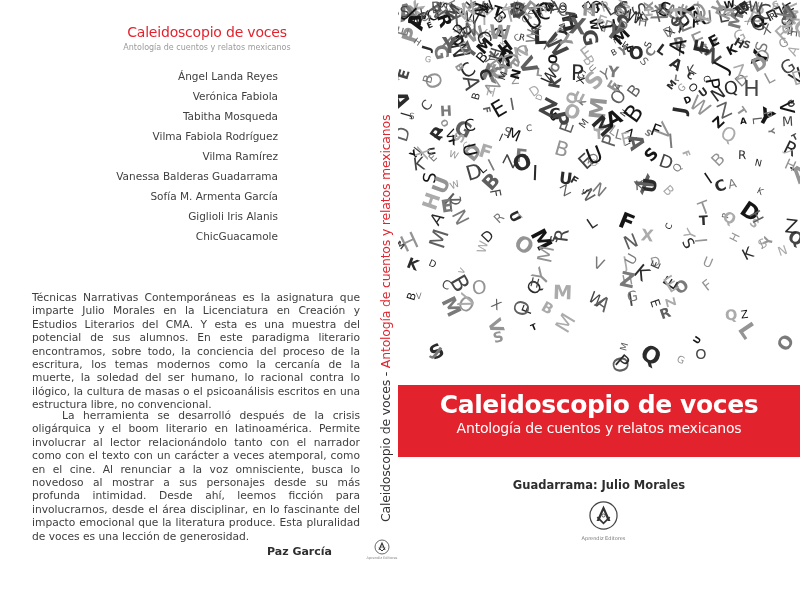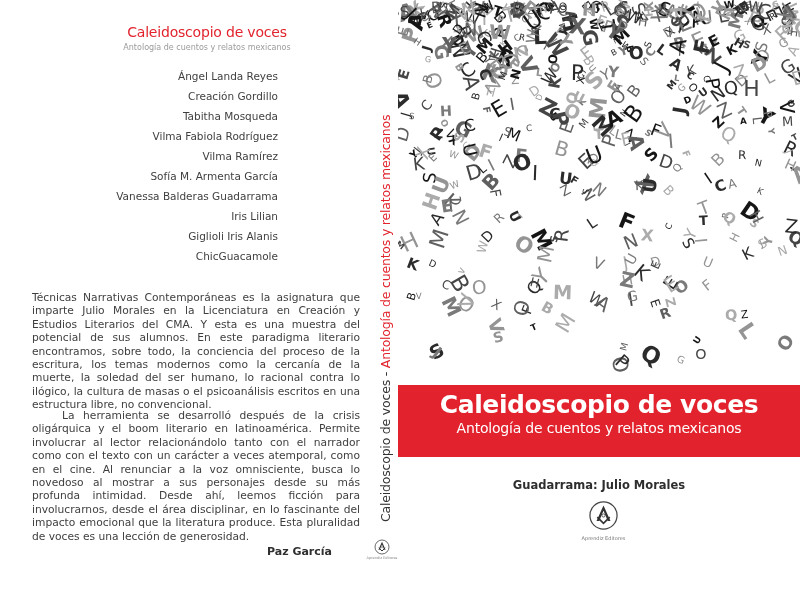--- a/index.html
+++ b/index.html
@@ -61,27 +61,26 @@
 <div class="canvas">
 
   <div>
     <div class="back-header">
       <div class="back-title">Caleidoscopio de voces</div>
       <div class="back-subtitle">Antología de cuentos y relatos mexicanos</div>
     </div>
 
     <div class="author-list">
         <div>Ángel Landa Reyes</div>
-        <div>Creación Gordillo</div>
+        <div>Verónica Fabiola</div>
         <div>Tabitha Mosqueda</div>
         <div>Vilma Fabiola Rodríguez</div>
         <div>Vilma Ramírez</div>
+        <div>Vanessa Balderas Guadarrama</div>
         <div>Sofía M. Armenta García</div>
-        <div>Vanessa Balderas Guadarrama</div>
-        <div>Iris Lilian</div>
         <div>Giglioli Iris Alanis</div>
         <div>ChicGuacamole</div>
       </div>
 
     <div class="back-body para1">Técnicas Narrativas Contemporáneas es la asignatura que imparte Julio Morales en la Licenciatura en Creación y Estudios Literarios del CMA. Y esta es una muestra del potencial de sus alumnos. En este paradigma literario encontramos, sobre todo, la conciencia del proceso de la escritura, los temas modernos como la cercanía de la muerte, la soledad del ser humano, lo racional contra lo ilógico, la cultura de masas o el psicoanálisis escritos en una estructura libre, no convencional.</div>
     <div class="back-body para2">La herramienta se desarrolló después de la crisis oligárquica y el boom literario en latinoamérica. Permite involucrar al lector relacionándolo tanto con el narrador como con el texto con un carácter a veces atemporal, como en el cine. Al renunciar a la voz omnisciente, busca lo novedoso al mostrar a sus personajes desde su más profunda intimidad. Desde ahí, leemos ficción para involucrarnos, desde el área disciplinar, en lo fascinante del impacto emocional que la literatura produce. Esta pluralidad de voces es una lección de generosidad.</div>
 
     <div class="signature">Paz García</div>
   </div>
 

